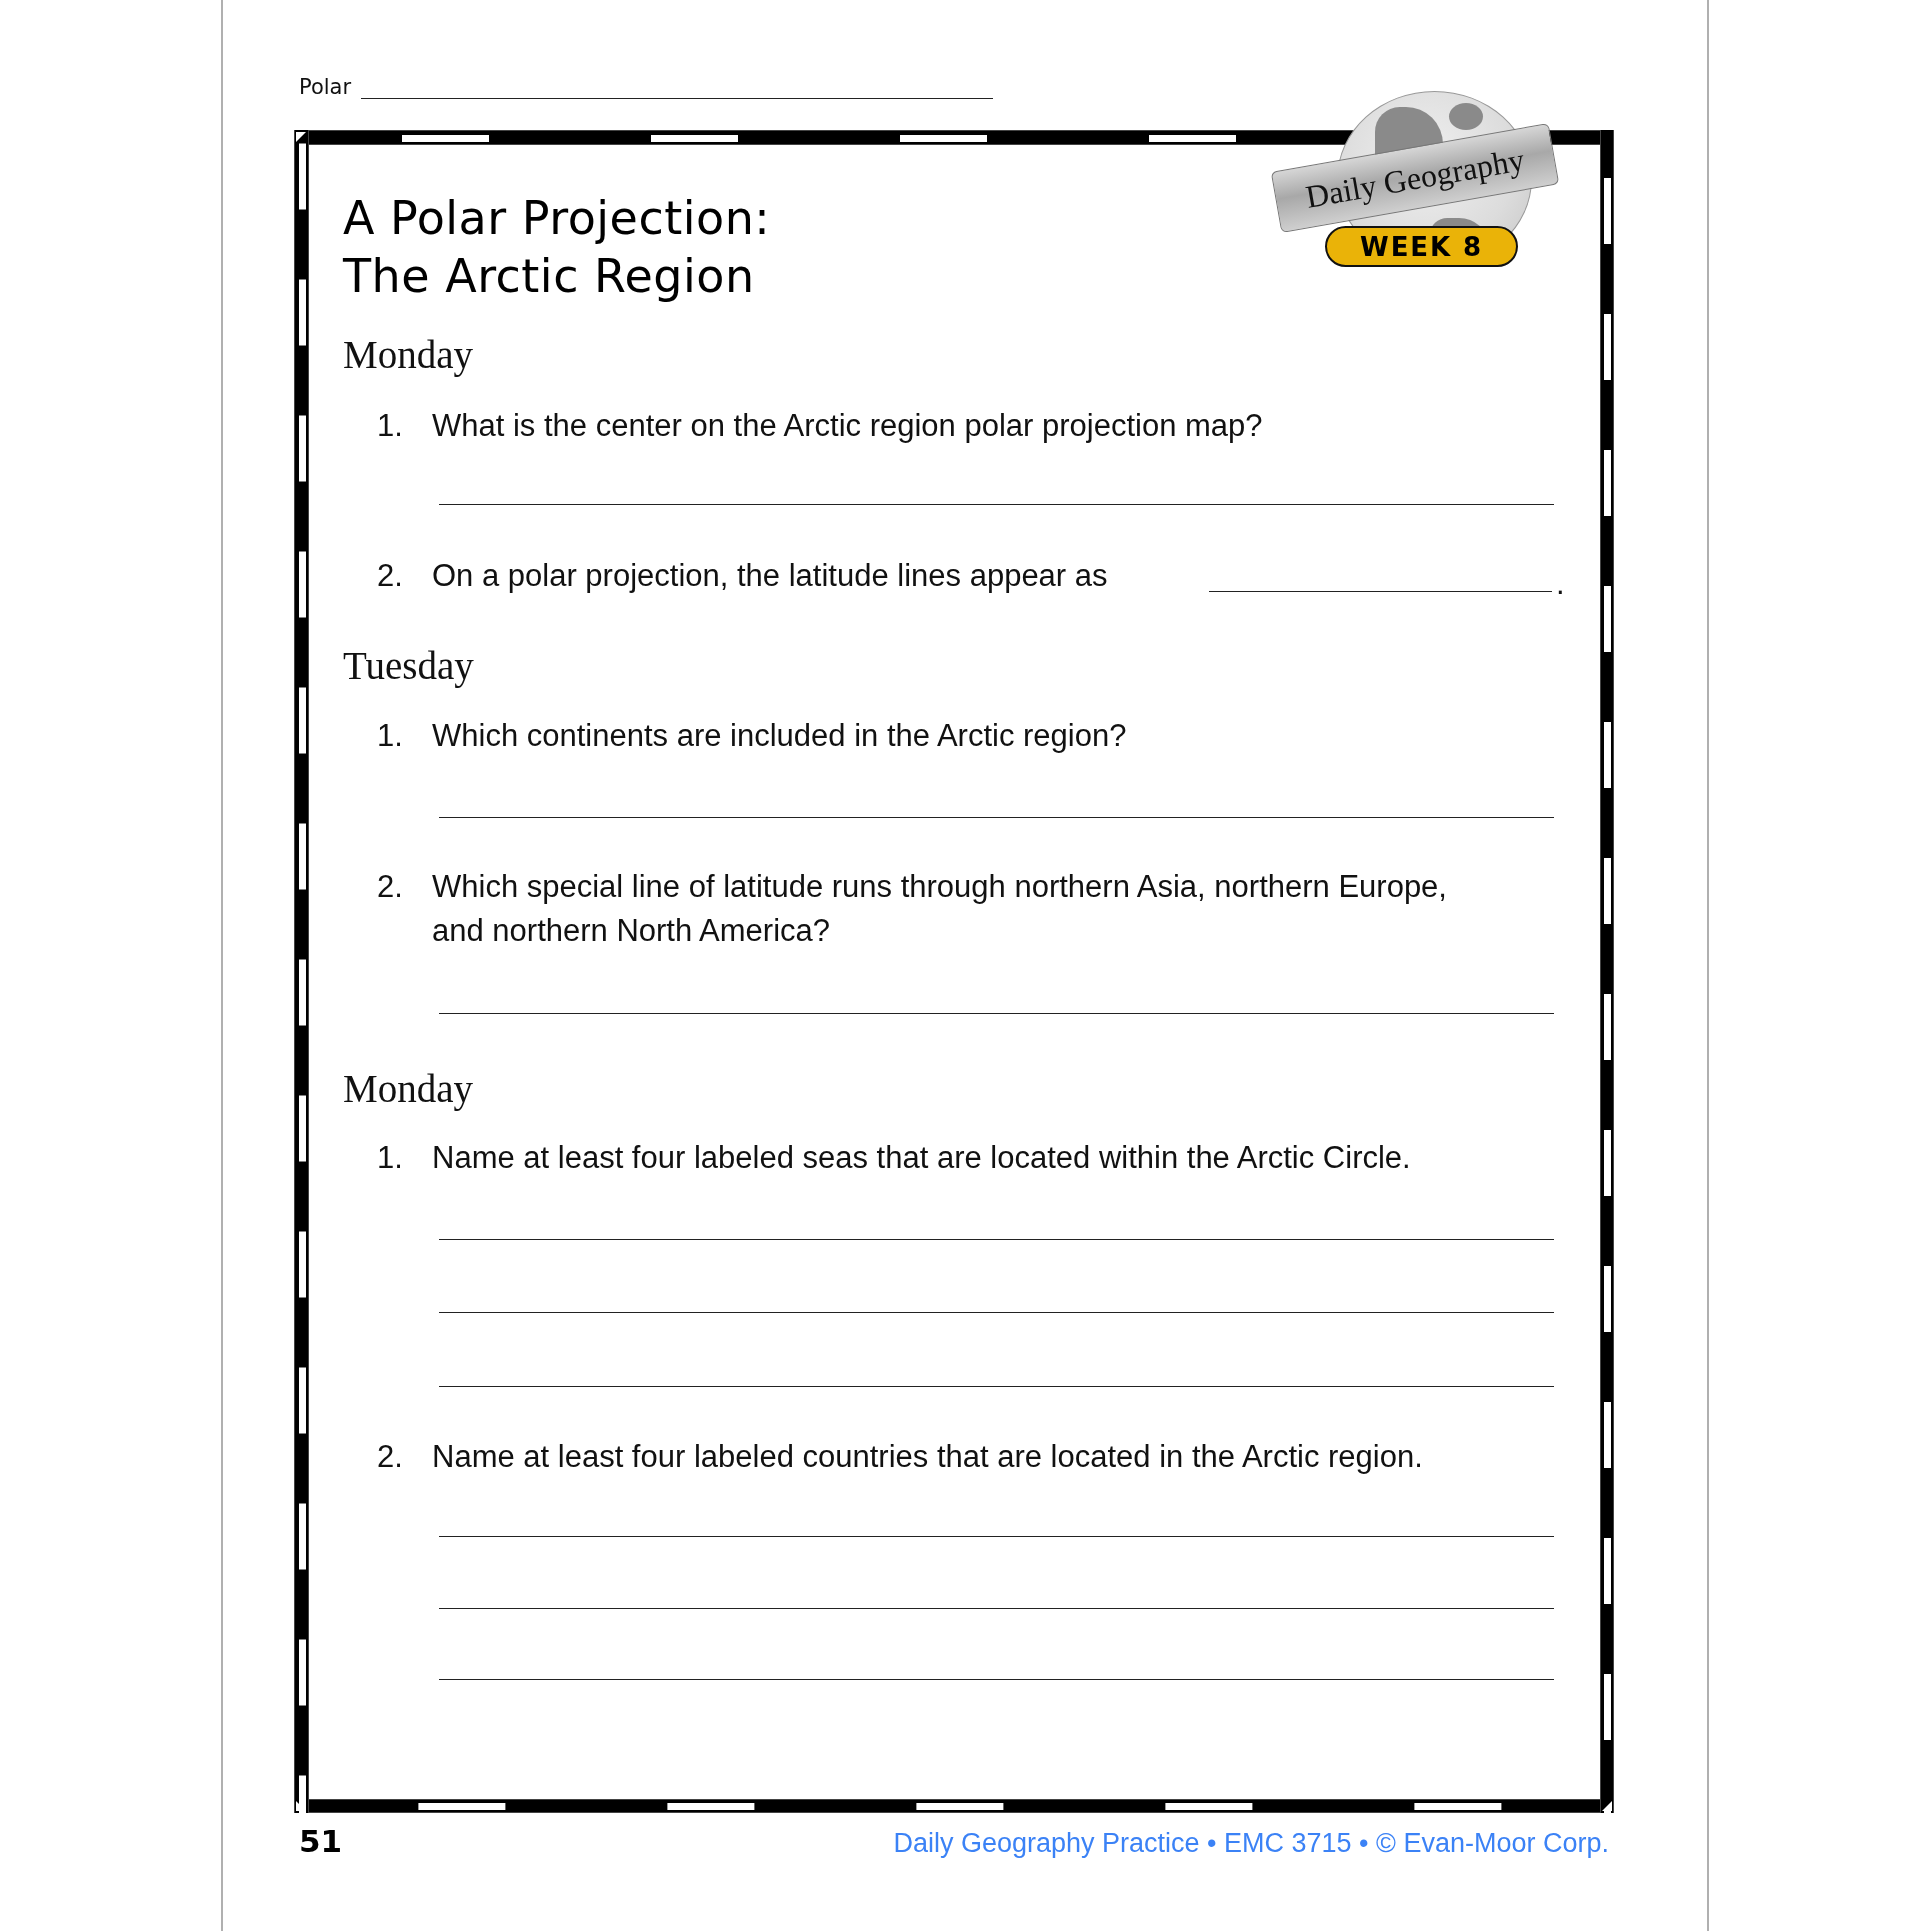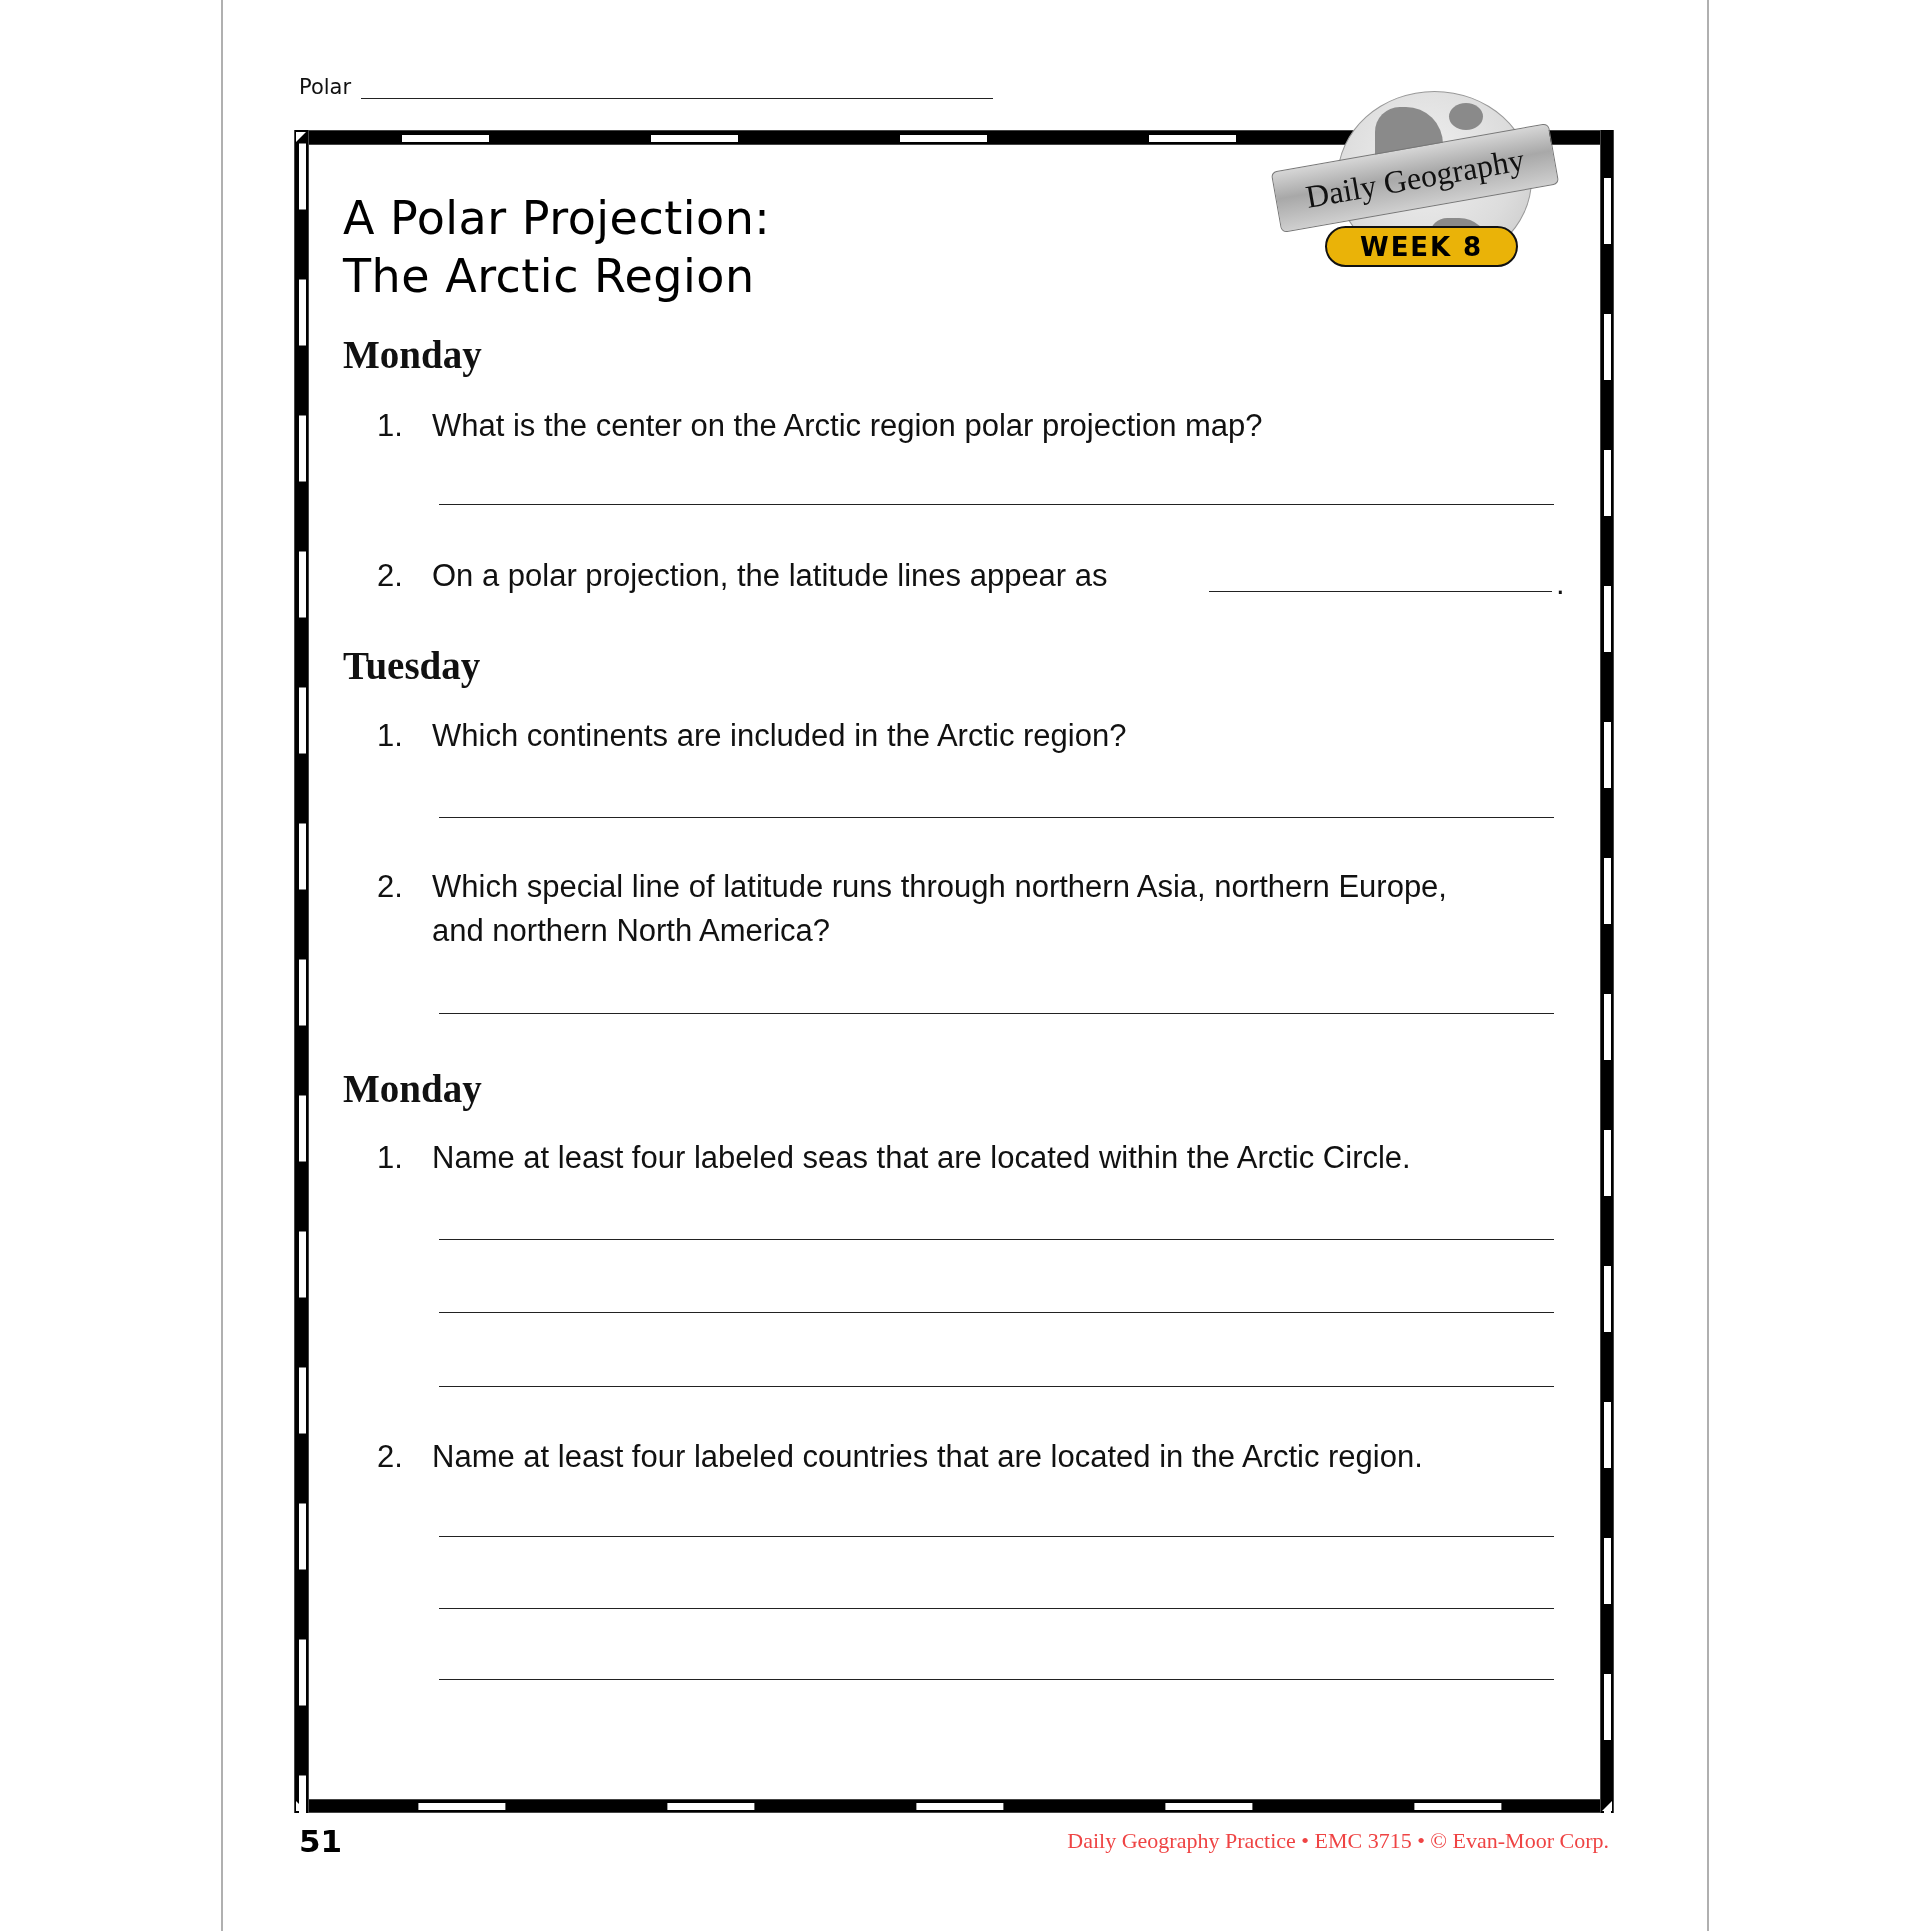--- a/index.html
+++ b/index.html
@@ -34,30 +34,30 @@
   .land3 { position: absolute; left: 92px; top: 126px; width: 58px; height: 53px; background: #8a8a8a; border-radius: 30% 50% 40% 40%; }
   .ribbon { position: absolute; left: 19.3px; top: 58px; width: 280px; height: 60px;
     background: linear-gradient(180deg, #d6d6d6 0%, #a8a8a8 45%, #cfcfcf 100%); border: 1px solid #777;
     transform: rotate(-10deg); border-radius: 5.8px; display: flex; align-items: center; justify-content: center; }
   .ribbon-text { font-family: "Liberation Serif", serif; font-size: 32px; color: #111; }
   .week-pill { position: absolute; left: 70px; top: 137px; width: 193px; height: 41px; border: 2.9px solid #111; border-radius: 21px; background: #eab308;
     display: flex; align-items: center; justify-content: center; box-sizing: border-box; }
   .week-text { font-family: "DejaVu Sans", sans-serif; font-weight: bold; font-size: 26px; letter-spacing: 1.9px; color: #000; }
 
   .title { position: absolute; left: 343px; top: 189px; font-family: "DejaVu Sans", sans-serif; font-weight: normal; font-size: 46px; line-height: 58px; color: #000; letter-spacing: 0.5px; }
-  .day { position: absolute; left: 343px; font-family: "Liberation Serif", serif; font-weight: bold; font-size: 39px; color: #111; }
+  .day { position: absolute; left: 343px; font-family: "Liberation Serif", serif; font-weight: normal; font-size: 39px; color: #111; }
   .q { position: absolute; left: 377px; font-size: 31px; line-height: 44px; color: #111; display: flex; }
   .q-num { width: 55px; }
   .q-text { max-width: 1139px; }
   .answer-line { position: absolute; left: 439px; width: 1115px; border-bottom: 1.9px solid #222; height: 0; }
   .inline-blank { position: absolute; left: 1209px; top: 591px; width: 343px; border-bottom: 1.9px solid #222; }
   .period { position: absolute; left: 1556px; top: 566px; font-size: 31px; }
 
   .page-num { position: absolute; left: 299px; top: 1823px; font-family: "DejaVu Sans", sans-serif; font-weight: bold; font-size: 31px; color: #000; }
-  .footer-text { position: absolute; right: 322px; top: 1828px; font-family: Liberation Serif, serif; font-size: 22px; color: #ef4444; }
+  .footer-text { position: absolute; right: 322px; top: 1828px; font-family: Liberation Sans, sans-serif; font-size: 27px; color: #3b82f6; }
 </style>
 </head>
 <body>
 
 <div class="page-edge" style="left:221px;"></div>
 <div class="page-edge" style="left:1707px;"></div>
 
 <div class="name-row">
   <span>Polar</span>
   <span class="name-line"></span>

